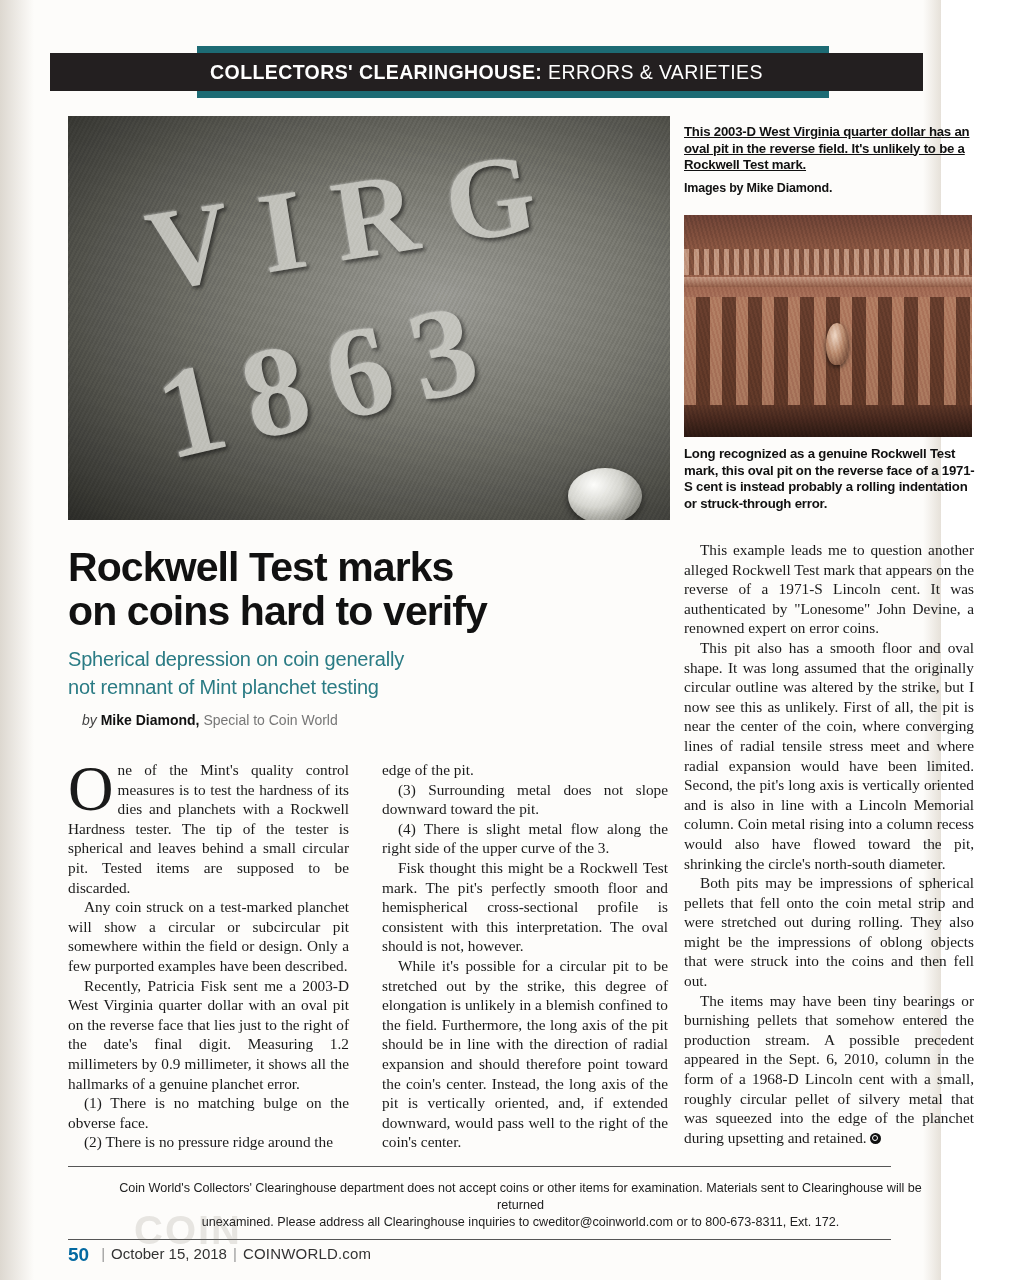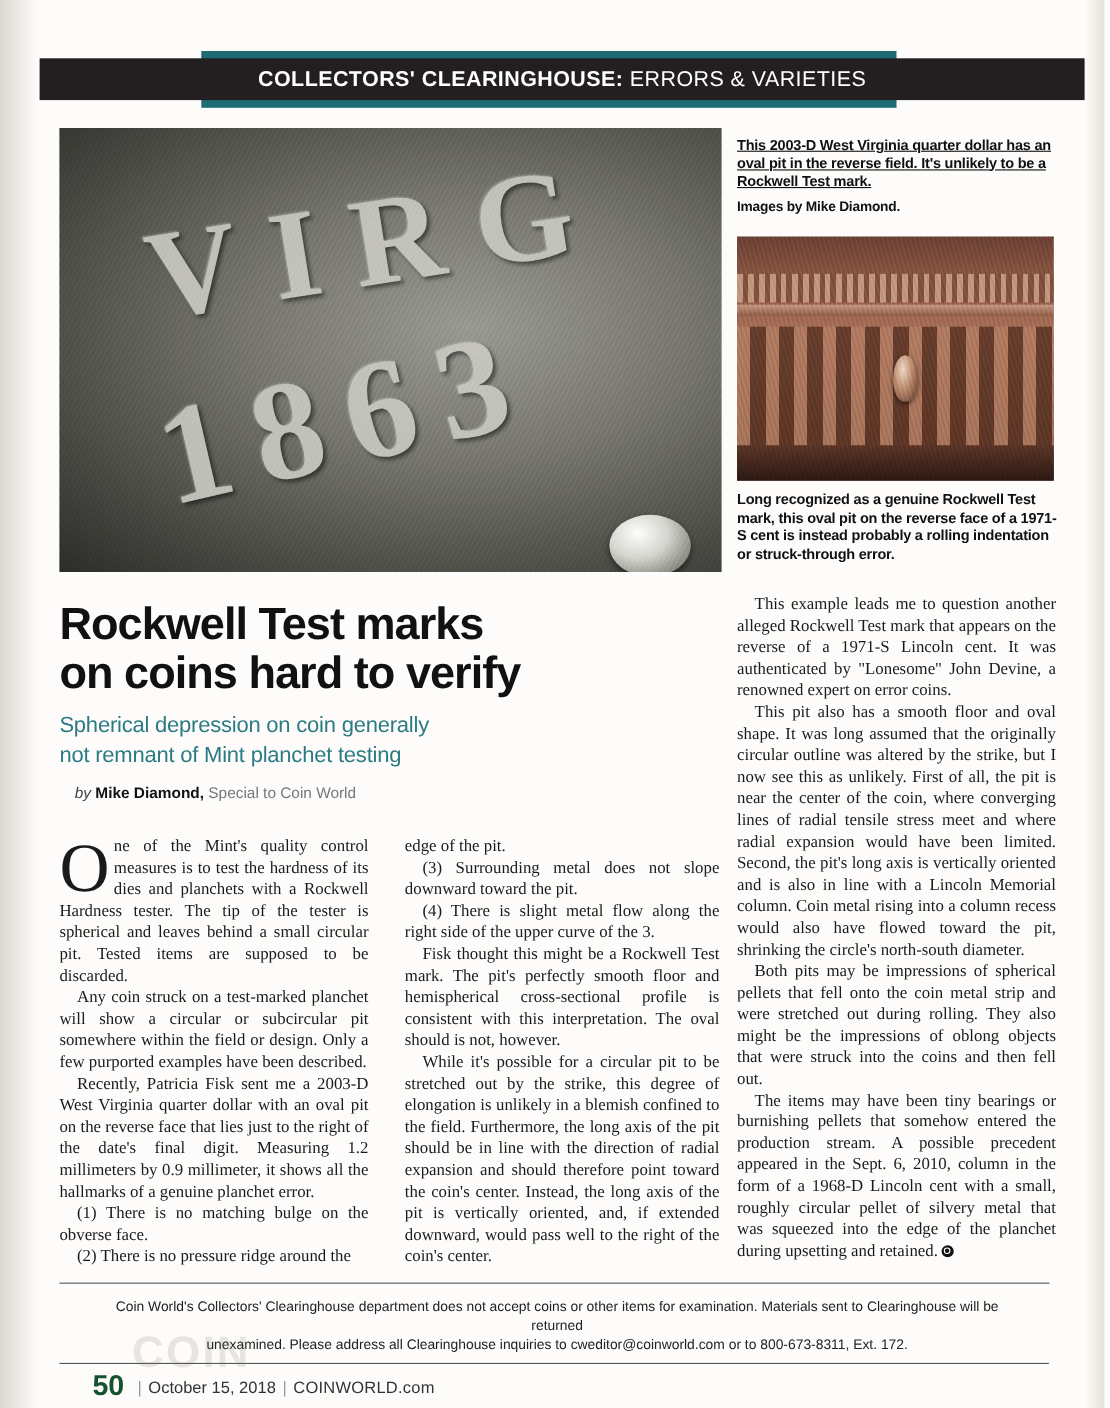--- a/index.html
+++ b/index.html
@@ -10,23 +10,24 @@
     width: 1009px;
     height: 1280px;
     background: #ffffff;
     font-family: "Liberation Serif", serif;
     color: #1a1a1a;
     overflow: hidden;
     position: relative;
   }
   .page {
     position: relative;
-    width: 1004px;
+    width: 927px;
     height: 1280px;
     background: #fdfcfa;
+    padding-left: 14px;
   }
   
   .page:before {
     content: "";
     position: absolute;
     left: 0; top: 0; bottom: 0;
     width: 34px;
     background: linear-gradient(to right, #ddd8d0, #fdfcfa);
     z-index: 0;
   }
@@ -312,25 +313,24 @@
   .folio {
     position: absolute;
     left: 54px;
     top: 1244px;
     font-family: "Liberation Sans", sans-serif;
     font-size: 15px;
     color: #333;
   }
   .folio .pg {
     font-weight: bold;
-    font-size: 26px;
-    color: #14532d;
+    font-size: 19px;
+    color: #0369a1;
     vertical-align: -2px;
     margin-right: 6px;
-    margin-left: 30px;
   }
   .folio .sep { color: #999; margin: 0 6px; }
   .folio .site { letter-spacing: 0.2px; margin-top: 39px; }
 
   
   .ghost {
     position: absolute;
     left: 120px;
     top: 1208px;
     font-family: "Liberation Sans", sans-serif;

